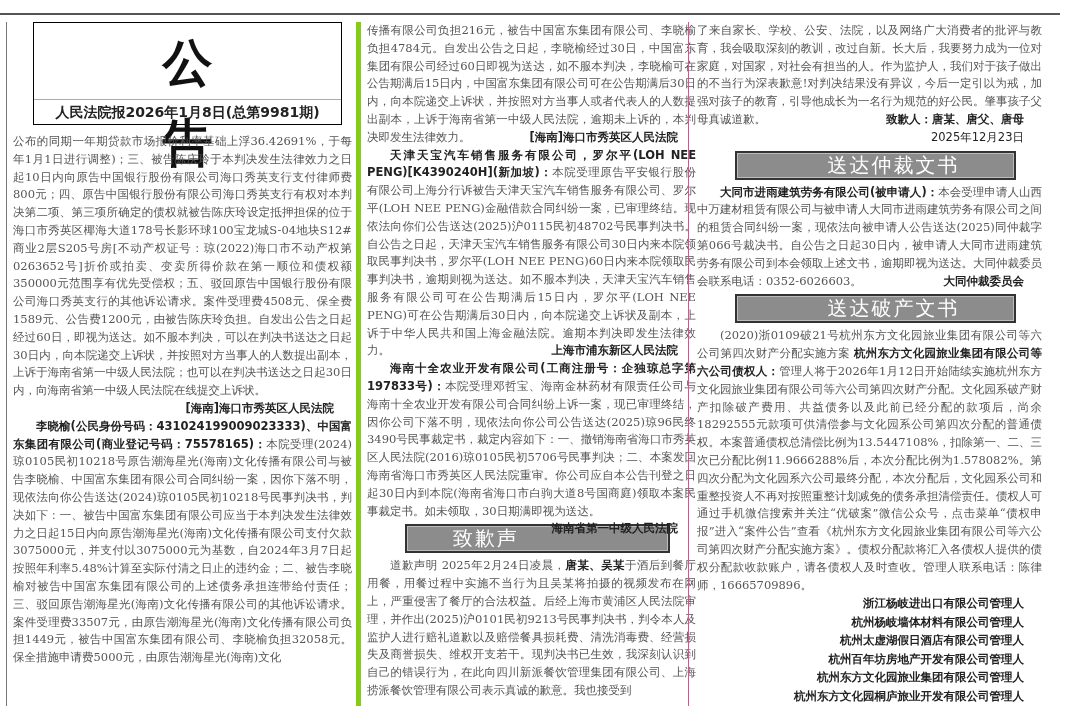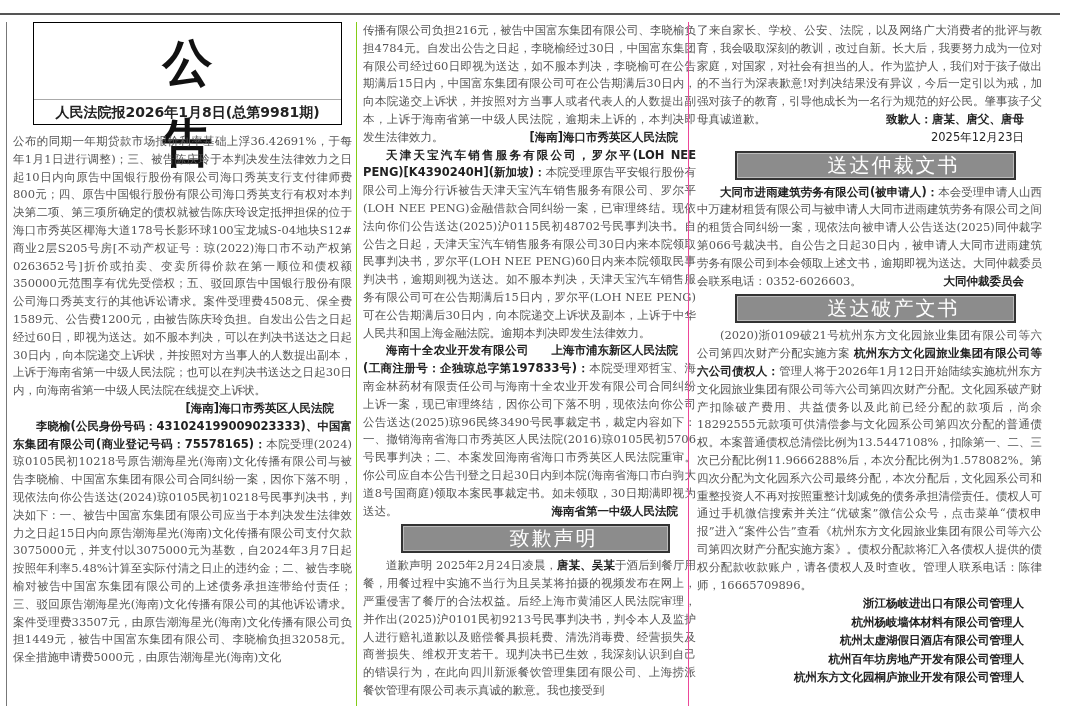--- a/index.html
+++ b/index.html
@@ -1,21 +1,21 @@
 <!DOCTYPE html>
 <html><head>
 <meta charset="utf-8">
 <style>
   html, body { margin:0; padding:0; background:#fff; }
   body { width:1080px; height:706px; overflow:hidden; position:relative;
          font-family:"DejaVu Serif","Liberation Serif",serif; color:#555; }
   .topline { position:absolute; left:0; top:13px; width:1060px; height:2px; background:#555; }
   .col { position:absolute; top:22px; bottom:0; box-sizing:border-box; }
   #col1 { left:6px; width:350px; border-left:1px solid #777; padding:0 4px 0 6px; }
-  #col2 { left:356px; width:346px; border-left:1px solid #84cc16; padding:0 6px 0 6px; }
+  #col2 { left:356px; width:346px; border-left:5px solid #84cc16; padding:0 6px 0 6px; }
   #col3 { left:688px; width:358px; border-left:1px solid #ec4899; padding:0 4px 0 8px; }
   .masthead { margin:0 10px 8px 20px; border:1px solid #000000; }
   .masthead .big { text-align:center; font-size:50px; font-weight:bold; color:#111; letter-spacing:50px;
                    padding-left:50px; height:76px; line-height:80px; border-bottom:1px solid #aaa;
                    font-family:"DejaVu Serif",serif; }
   .masthead .issue { text-align:center; font-size:14px; font-weight:bold; color:#222; height:24px; line-height:24px;
                      font-family:"DejaVu Sans","Liberation Sans",sans-serif; }
   p { margin:0; font-size:11.5px; line-height:17.8px; text-align:justify; text-indent:0; }
   p.ind { text-indent:2em; }
   b, .b { font-family:"DejaVu Sans","Liberation Sans",sans-serif; font-weight:bold; color:#222; }
@@ -58,15 +58,16 @@
   <div class="date">2025年12月23日</div>
   <div class="sect">送达仲裁文书</div>
   <p class="ind"><b>大同市进雨建筑劳务有限公司(被申请人)：</b><span>本会受理申请人山西中万建材租赁有限公司与被申请人大同市进雨建筑劳务有限公司之间的租赁合同纠纷一案，现依法向被申请人公告送达(2025)同仲裁字第066号裁决书。自公告之日起30日内，被申请人大同市进雨建筑劳务有限公司到本会领取上述文书，逾期即视为送达。大同仲裁委员会联系电话：0352-6026603。</span><span class="inline-sig">大同仲裁委员会</span></p>
   <div class="sect">送达破产文书</div>
   <p class="ind"><span>(2020)浙0109破21号杭州东方文化园旅业集团有限公司等六公司第四次财产分配实施方案 </span><b>杭州东方文化园旅业集团有限公司等六公司债权人：</b><span>管理人将于2026年1月12日开始陆续实施杭州东方文化园旅业集团有限公司等六公司第四次财产分配。文化园系破产财产扣除破产费用、共益债务以及此前已经分配的款项后，尚余18292555元款项可供清偿参与文化园系公司第四次分配的普通债权。本案普通债权总清偿比例为13.5447108%，扣除第一、二、三次已分配比例11.9666288%后，本次分配比例为1.578082%。第四次分配为文化园系六公司最终分配，本次分配后，文化园系公司和重整投资人不再对按照重整计划减免的债务承担清偿责任。债权人可通过手机微信搜索并关注“优破案”微信公众号，点击菜单“债权申报”进入“案件公告”查看《杭州东方文化园旅业集团有限公司等六公司第四次财产分配实施方案》。债权分配款将汇入各债权人提供的债权分配款收款账户，请各债权人及时查收。管理人联系电话：陈律师，16665709896。</span></p>
   <div class="mgrs">
     <div>浙江杨岐进出口有限公司管理人</div>
     <div>杭州杨岐墙体材料有限公司管理人</div>
     <div>杭州太虚湖假日酒店有限公司管理人</div>
     <div>杭州百年坊房地产开发有限公司管理人</div>
+    <div>杭州东方文化园旅业集团有限公司管理人</div>
     <div>杭州东方文化园桐庐旅业开发有限公司管理人</div>
   </div>
 </div>
 
 </body></html>

